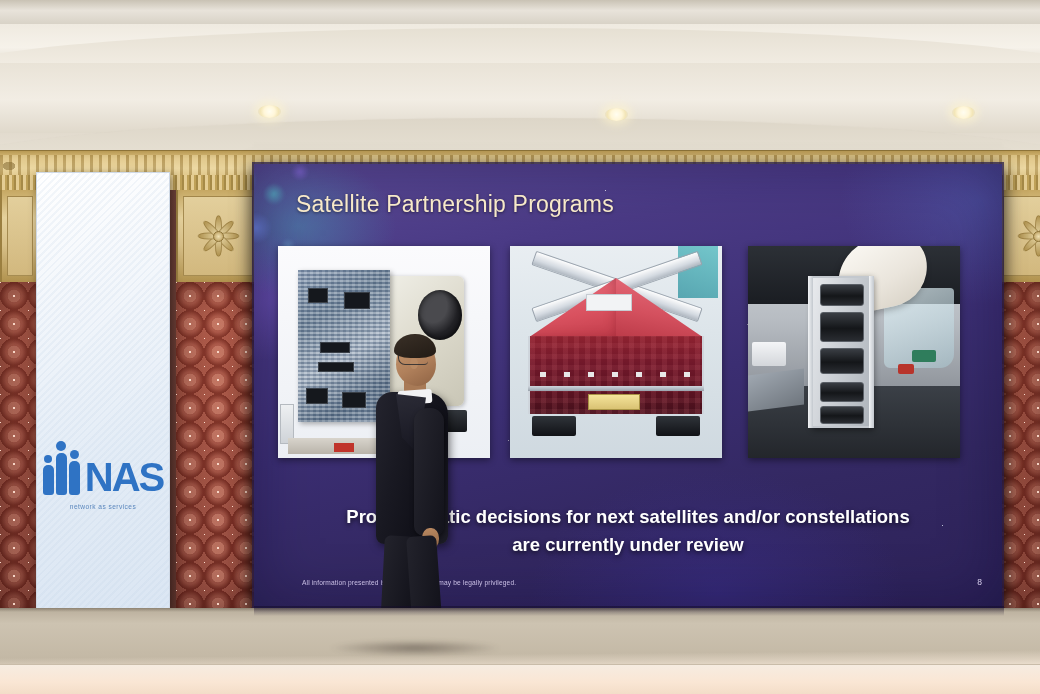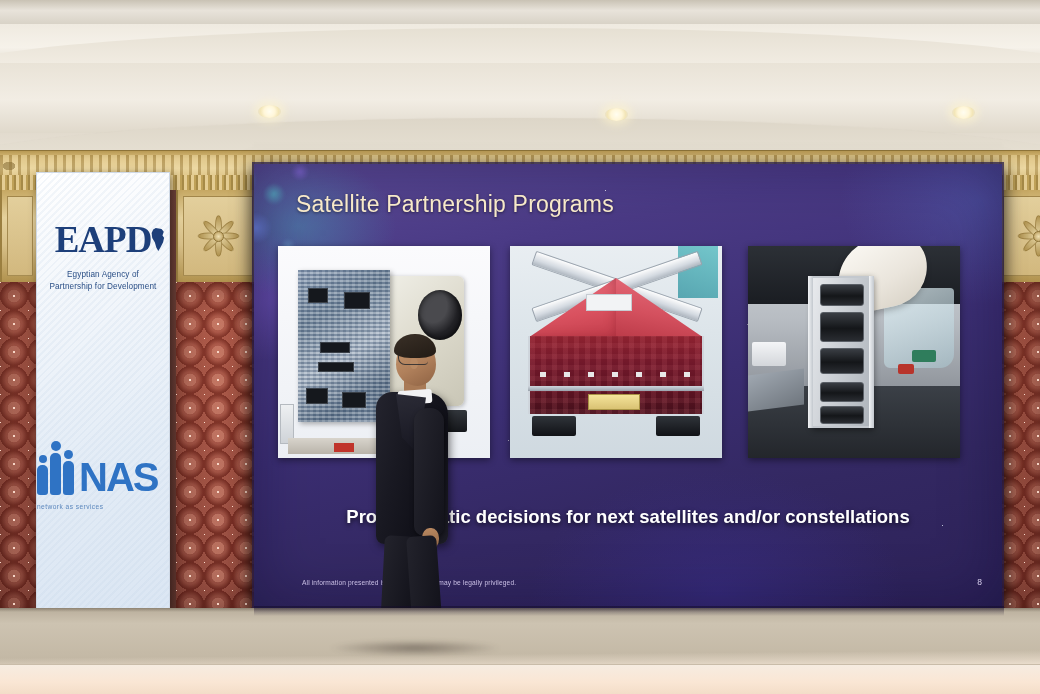--- a/index.html
+++ b/index.html
@@ -160,21 +160,21 @@
   }
   .eapd-africa{
     position:absolute; right:3px; top:7px; width:16px; height:23px;
     background:#1d3f7a;
     clip-path:polygon(36% 0,72% 4%,86% 16%,78% 33%,88% 42%,82% 62%,66% 84%,52% 100%,40% 86%,30% 62%,14% 44%,10% 22%,20% 7%);
   }
   .eapd-sub{
     margin-top:11px; font-size:8.2px; color:#2b4f86; line-height:1.45;
     letter-spacing:.1px;
   }
-  .nas-logo{ position:absolute; left:0; right:0; top:268px; text-align:left; }
+  .nas-logo{ position:absolute; left:0; right:0; top:268px; text-align:center; }
   .nas-row{ display:inline-flex; align-items:flex-end; gap:2px; }
   .nas-fig{ position:relative; width:11px; }
   .nas-fig i{
     display:block; width:10px; height:10px; border-radius:50%;
     background:#2f73c4; margin:0 auto 1.5px;
   }
   .nas-fig u{
     display:block; text-decoration:none; width:11px; border-radius:5px 5px 3px 3px;
     background:#2f73c4;
   }
@@ -601,26 +601,20 @@
   </div>
   <div class="gold-panel" style="left:0px; width:40px;">
     <div class="gp-frame"></div>
   </div>
 
   <div class="tufted" style="left:176px; width:84px;"></div>
   <div class="tufted" style="left:996px; width:44px;"></div>
   <div class="tufted" style="left:0px; width:40px;"></div>
 
   <div class="banner">
-    <div class="eapd-logo">
-      <div class="eapd-word">EAPD</div>
-      <div class="eapd-africa"></div>
-      <div class="eapd-sub">Egyptian Agency of</div>
-      <div class="eapd-sub" style="margin-top:0">Partnership for Development</div>
-    </div>
     <div class="nas-logo">
       <div class="nas-row">
         <span class="nas-fig f1">
             <i></i>
             <u></u>
           </span>
         <span class="nas-fig f2">
             <i></i>
             <u></u>
           </span>
@@ -698,20 +692,21 @@
         </div>
         <div class="nn-rail l"></div>
         <div class="nn-rail r"></div>
         <div class="nn-green"></div>
         <div class="nn-red"></div>
       </div>
 
     </div>
 
     <div class="headline h1">Programmatic decisions for next satellites and/or constellations</div>
+    <div class="headline h2">are currently under review</div>
 
     <div class="disclaimer">All information presented is confidential and may be legally privileged.</div>
     <div class="pagenum">8</div>
   </div>
   <div class="screen-frame"></div>
 
   <div class="speaker">
     <div class="sp-torso"></div>
     <div class="sp-neck"></div>
     <div class="sp-collar"></div>

